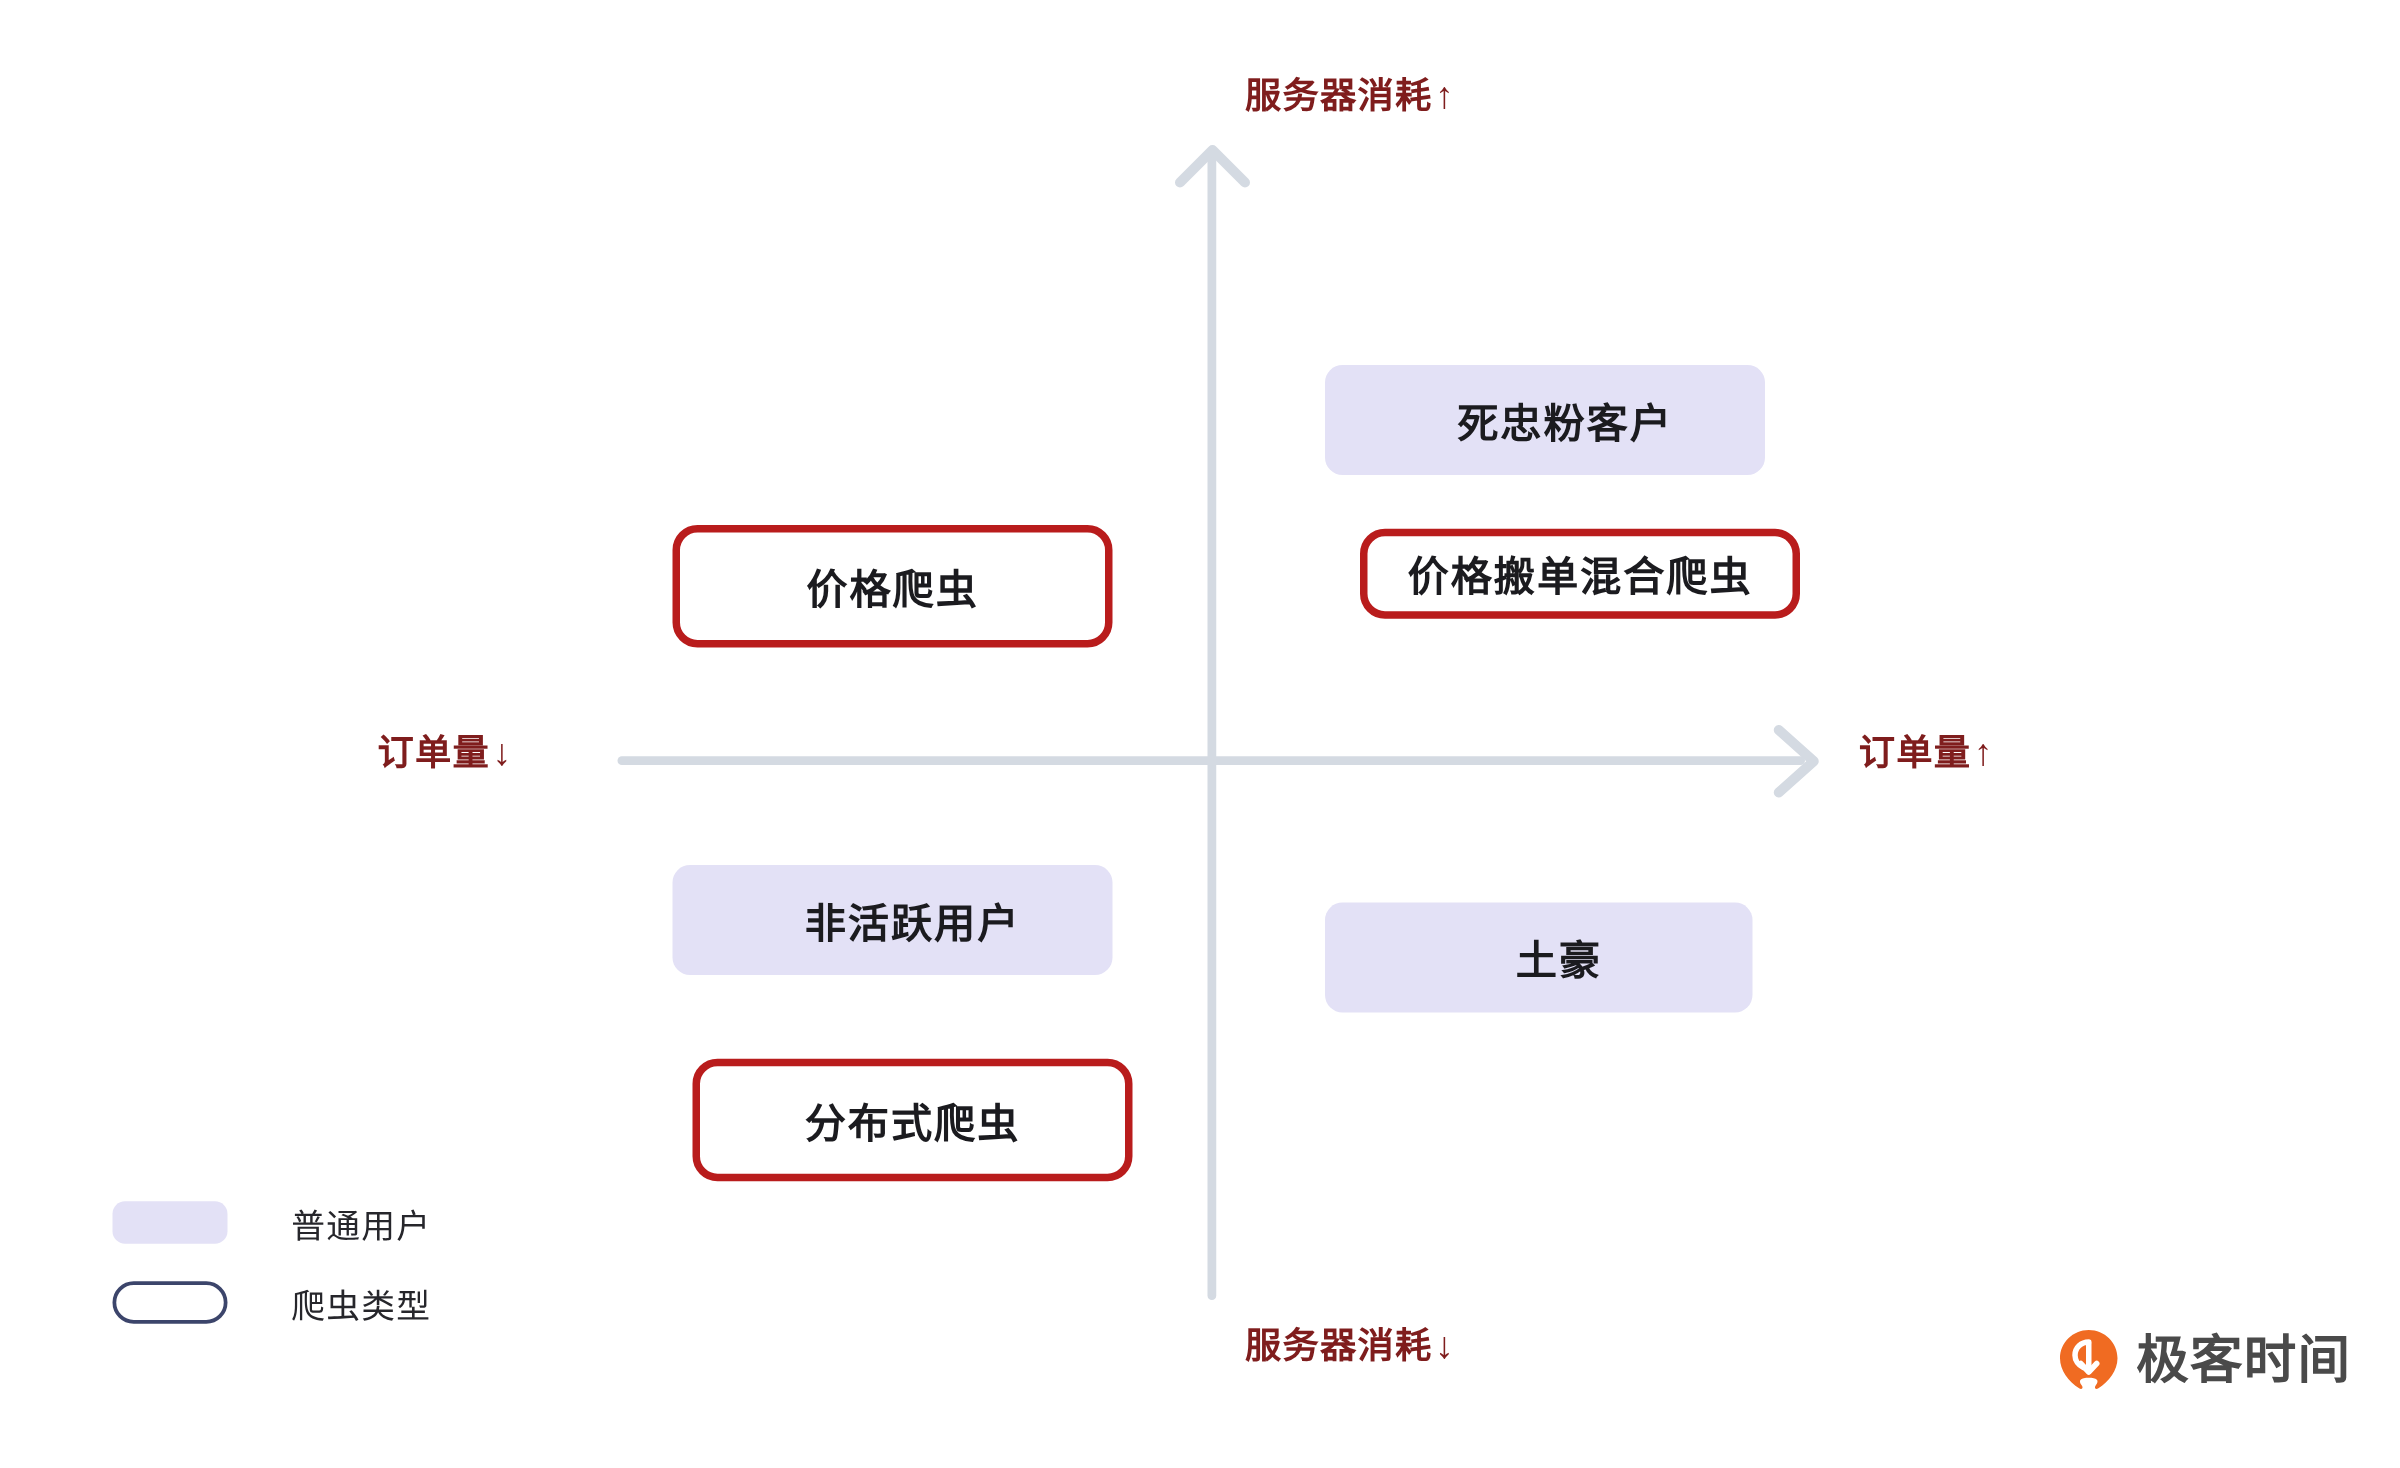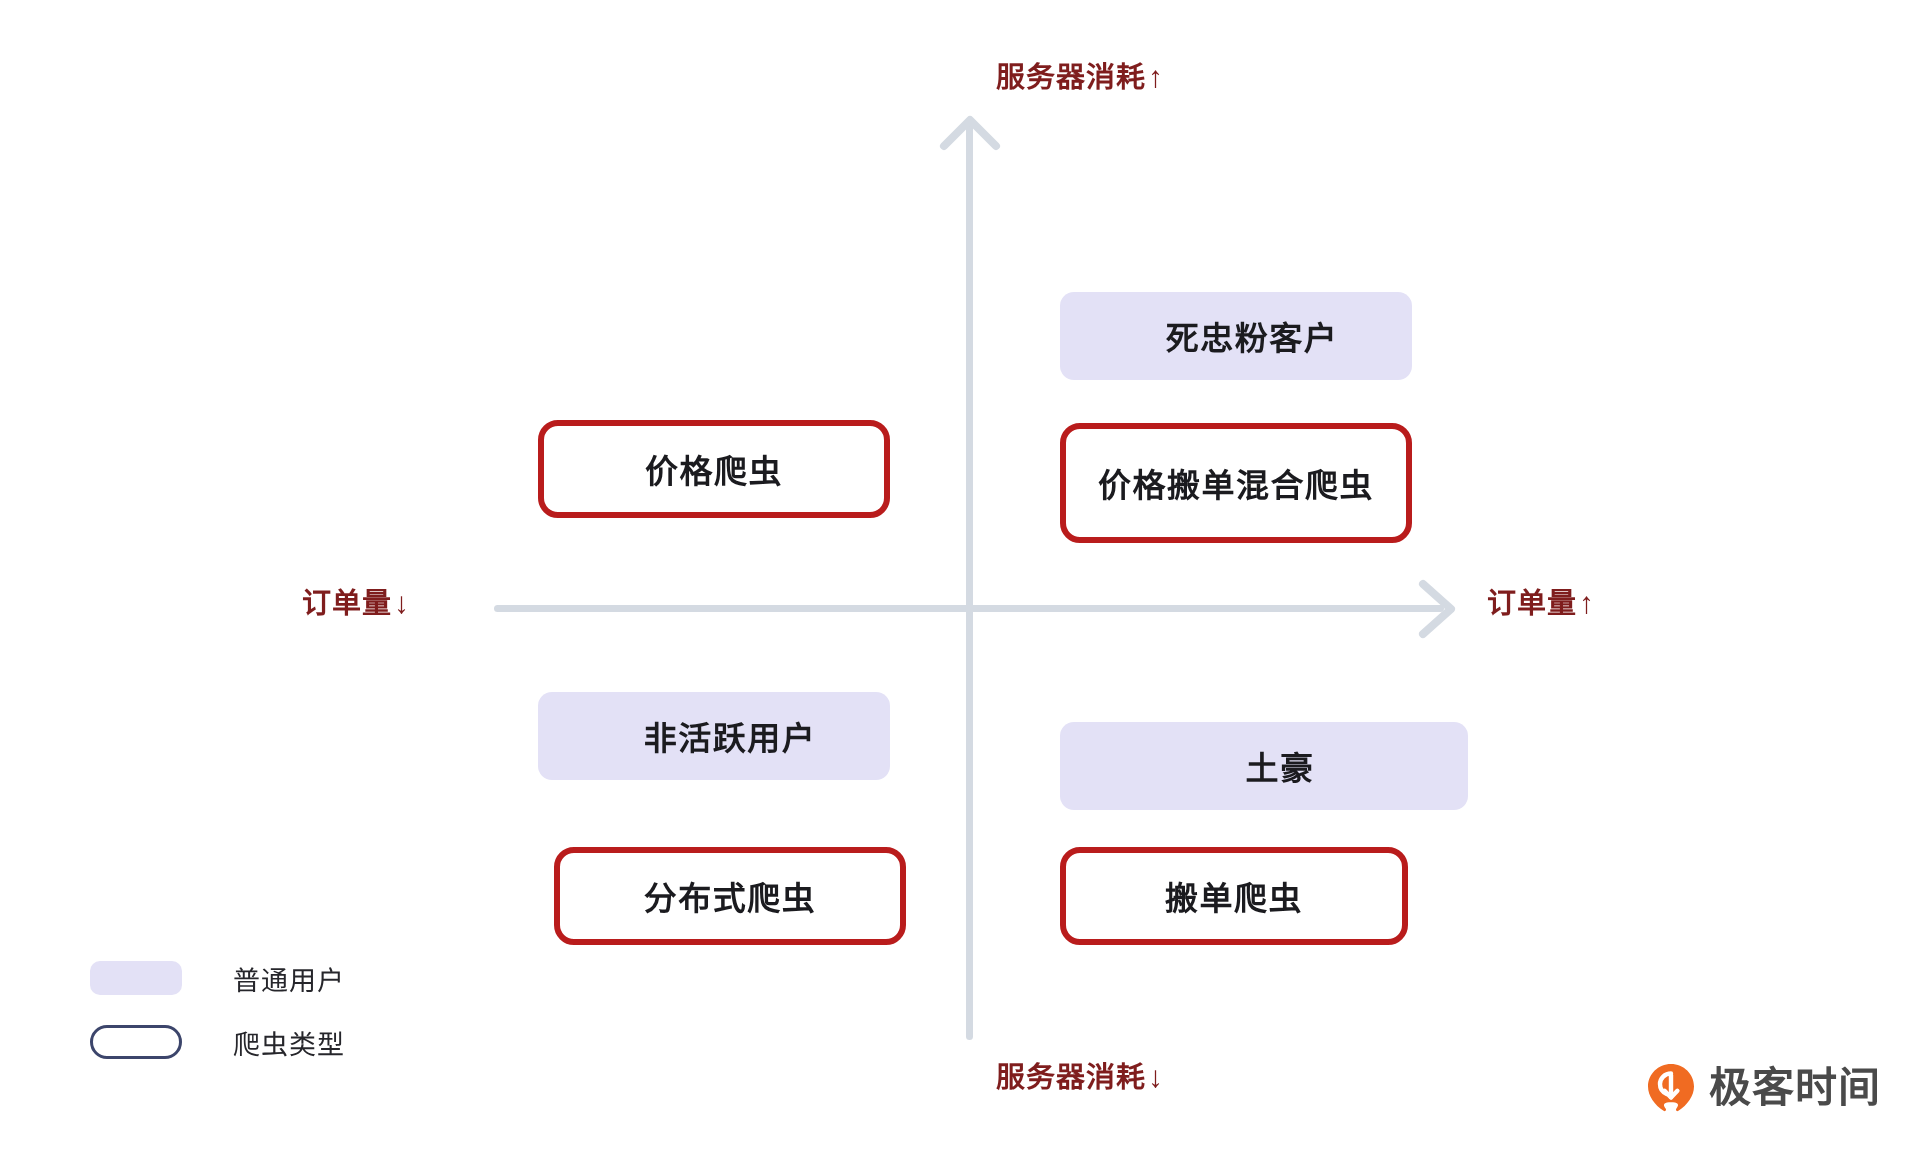--- a/index.html
+++ b/index.html
@@ -92,28 +92,28 @@
     background: #ffffff;
     border: 6px solid #b91c1c;
     border-radius: 20px;
   }
 
   
   .card-q2-crawler { left: 538px;  top: 420px; width: 352px; height: 98px; }
 
   
   .card-q1-user    { left: 1060px; top: 292px; width: 352px; height: 88px; }
-  .card-q1-crawler { left: 1060px; top: 423px; width: 352px; height: 120px; }
+  .card-q1-crawler { left: 1088px; top: 423px; width: 352px; height: 72px; }
 
   
   .card-q3-user    { left: 538px;  top: 692px; width: 352px; height: 88px; }
   .card-q3-crawler { left: 554px;  top: 847px; width: 352px; height: 98px; }
 
   
-  .card-q4-user    { left: 1060px; top: 722px; width: 408px; height: 88px; }
+  .card-q4-user    { left: 1060px; top: 722px; width: 342px; height: 88px; }
   .card-q4-crawler { left: 1060px; top: 847px; width: 348px; height: 98px; }
 
   
   .legend {
     position: absolute;
     left: 90px;
     top: 946px;
   }
   .legend-row {
     display: flex;
@@ -204,21 +204,20 @@
   <div class="card filled card-q1-user">死忠粉客户</div>
 
   <div class="card outlined card-q1-crawler">价格搬单混合爬虫</div>
 
   <div class="card filled card-q3-user">非活跃用户</div>
 
   <div class="card outlined card-q3-crawler">分布式爬虫</div>
 
   <div class="card filled card-q4-user">土豪</div>
 
-  <div class="card outlined card-q4-crawler">搬单爬虫</div>
 
   <div class="legend">
     <div class="legend-row">
       <div class="legend-swatch filled"></div>
       <div class="legend-text">普通用户</div>
     </div>
     <div class="legend-row">
       <div class="legend-swatch outlined"></div>
       <div class="legend-text">爬虫类型</div>
     </div>

